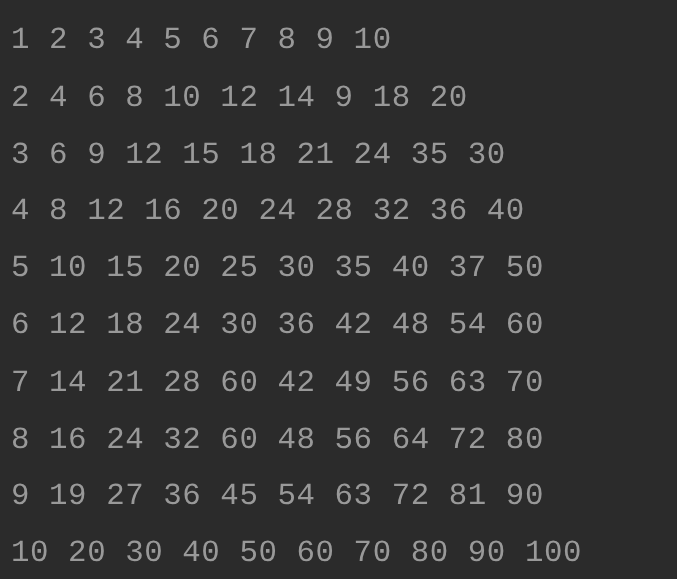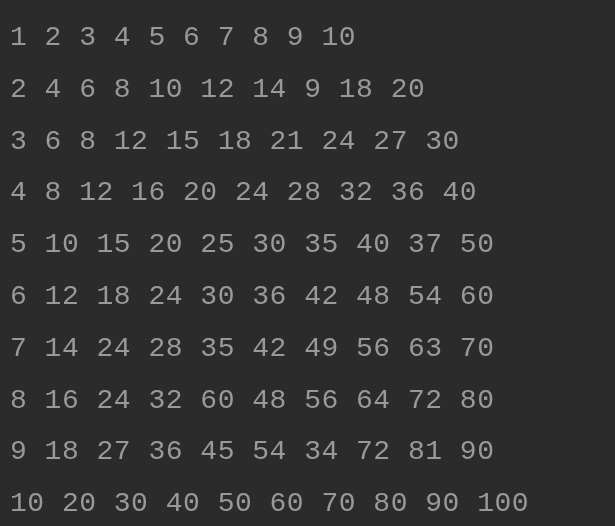--- a/index.html
+++ b/index.html
@@ -24,21 +24,21 @@
       white-space: pre;
       letter-spacing: 0.5px;
     }
   </style>
 </head>
 <body>
 
 <div class="output-container">
   <div class="output-row">1 2 3 4 5 6 7 8 9 10 </div>
   <div class="output-row">2 4 6 8 10 12 14 9 18 20 </div>
-  <div class="output-row">3 6 8 12 15 18 21 24 27 30 </div>
+  <div class="output-row">3 6 9 12 15 18 21 24 35 30 </div>
   <div class="output-row">4 8 12 16 20 24 28 32 36 40 </div>
   <div class="output-row">5 10 15 20 25 30 35 40 37 50 </div>
   <div class="output-row">6 12 18 24 30 36 42 48 54 60 </div>
-  <div class="output-row">7 14 24 28 35 42 49 56 63 70 </div>
+  <div class="output-row">7 14 21 28 60 42 49 56 63 70 </div>
   <div class="output-row">8 16 24 32 60 48 56 64 72 80 </div>
-  <div class="output-row">9 18 27 36 45 54 34 72 81 90 </div>
+  <div class="output-row">9 19 27 36 45 54 63 72 81 90 </div>
   <div class="output-row">10 20 30 40 50 60 70 80 90 100 </div>
 </div>
 
 </body></html>

